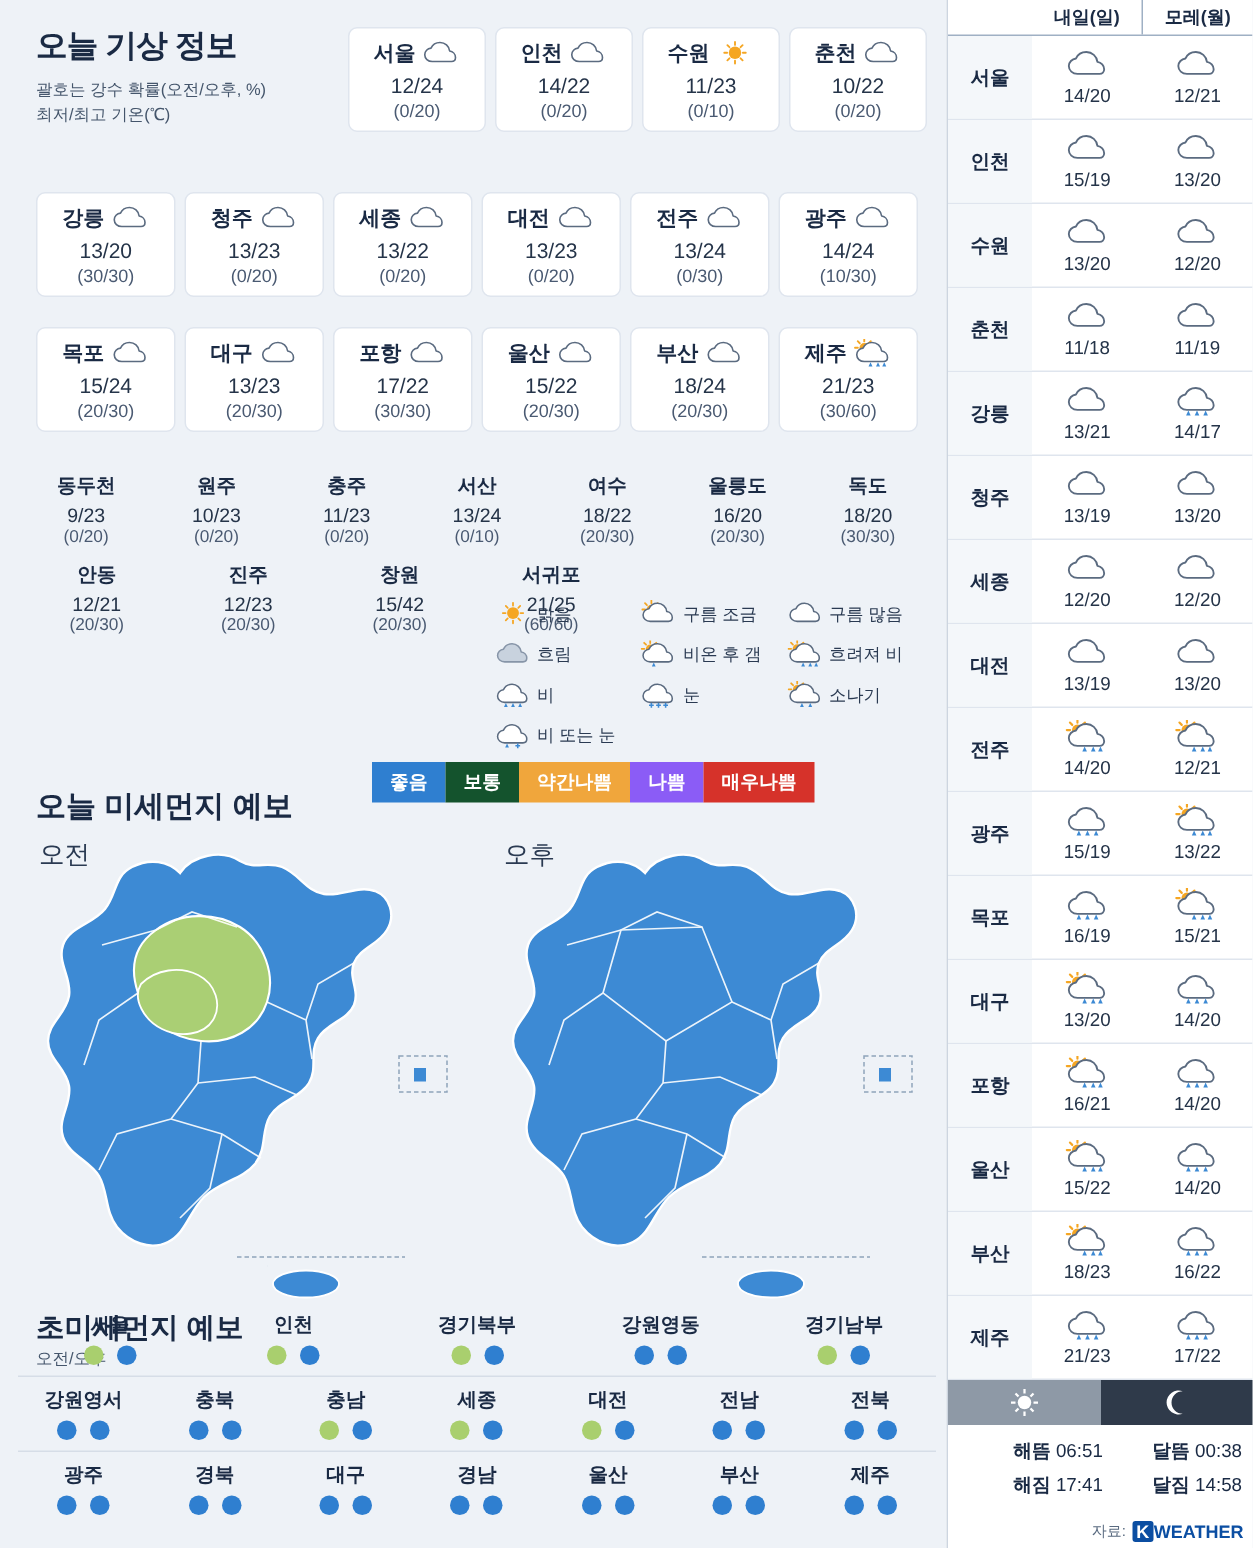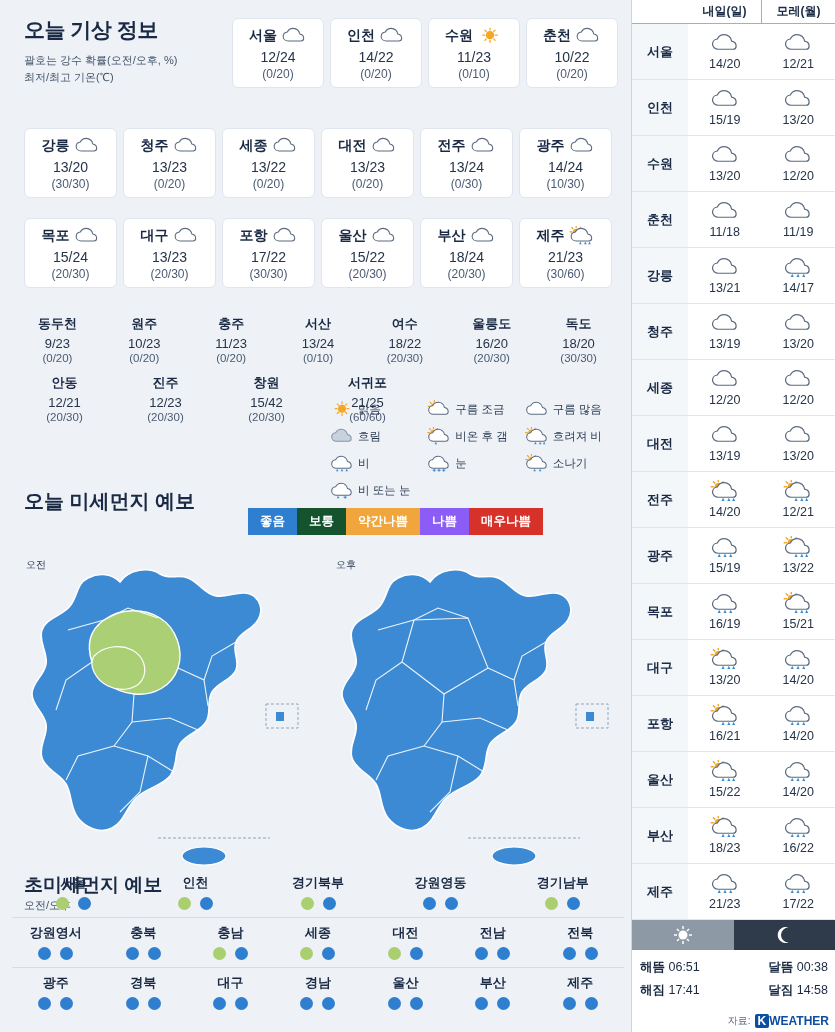--- a/index.html
+++ b/index.html
@@ -41,26 +41,26 @@
   .pc-rain { font-size: 11.5px; color: #4a5a72; margin-top: 1px; }
   .plain-row2 { display: flex; margin-top: 4px; }
   .plain-row2 .plain-cell { flex: none; width: 101px; }
 
   
   .legend-box { position: absolute; left: 330px; top: 396px; width: 292px;
     display: flex; flex-wrap: wrap; font-size: 11.5px; color: #2a3a52; }
   .legend-item { width: 33.33%; display: flex; align-items: center; gap: 4px; padding: 4px 0; }
 
   
-  .dust-head { position: absolute; left: 24px; top: 488px; }
+  .dust-head { position: absolute; left: 24px; top: 524px; }
   .dust-title { font-size: 20px; font-weight: bold; color: #1a2a44; }
   .grade-bar { position: absolute; left: 248px; top: 508px; display: flex; }
   .grade { color: #fff; font-size: 12.5px; font-weight: bold; padding: 5px 12px; }
 
-  .ampm-label { position: absolute; font-size: 10px; color: #2a3a52; }
+  .ampm-label { position: absolute; font-size: 17px; color: #2a3a52; }
 
   
   .map-area { position: absolute; left: 0; top: 548px; width: 631px; height: 320px; }
 
   
   .uf-title { position: absolute; left: 24px; top: 872px; font-size: 19px; font-weight: bold; color: #1a2a44; }
   .uf-sub { position: absolute; left: 24px; top: 898px; font-size: 11px; color: #44556b; }
   .uf-grid { position: absolute; left: 12px; top: 868px; width: 612px; }
   .uf-row { display: flex; }
   .uf-cell { flex: 1; text-align: center; padding: 6px 0 7px; }
@@ -80,21 +80,21 @@
             font-size: 13px; font-weight: bold; color: #1a2a44; background: #f4f7fa; }
   .r-cell { flex: 1; display: flex; flex-direction: column; align-items: center; justify-content: center; }
   .r-temp { font-size: 12.5px; color: #253449; margin-top: 2px; }
 
   
   .sunmoon { position: absolute; left: 0; bottom: 30px; width: 204px; }
   .sm-icons { display: flex; }
   .sm-ic { flex: 1; height: 30px; background: #8e99a6; display: flex; align-items: center; justify-content: center; }
   .sm-ic.dark { background: #2f3a4a; }
   .sm-rows { padding: 6px 8px 0; }
-  .sm-line { display: flex; justify-content: space-between; font-size: 12.5px; color: #1a2a44; padding: 3px 0; gap: 33px; }
+  .sm-line { display: flex; justify-content: flex-end; font-size: 12.5px; color: #1a2a44; padding: 3px 0; gap: 33px; }
   .sm-k { font-weight: bold; }
   .src { position: absolute; right: 6px; bottom: 4px; font-size: 10px; color: #5a6b80; display: flex; align-items: center; gap: 4px; margin-left: 21px; }
   .kw { color: #0b4ea2; font-weight: bold; font-size: 12px; }
   .kw .k { background: #0b4ea2; color: #fff; padding: 0 3px; border-radius: 2px; }
 </style>
 </head>
 <body>
 
 <div class="page">
 

